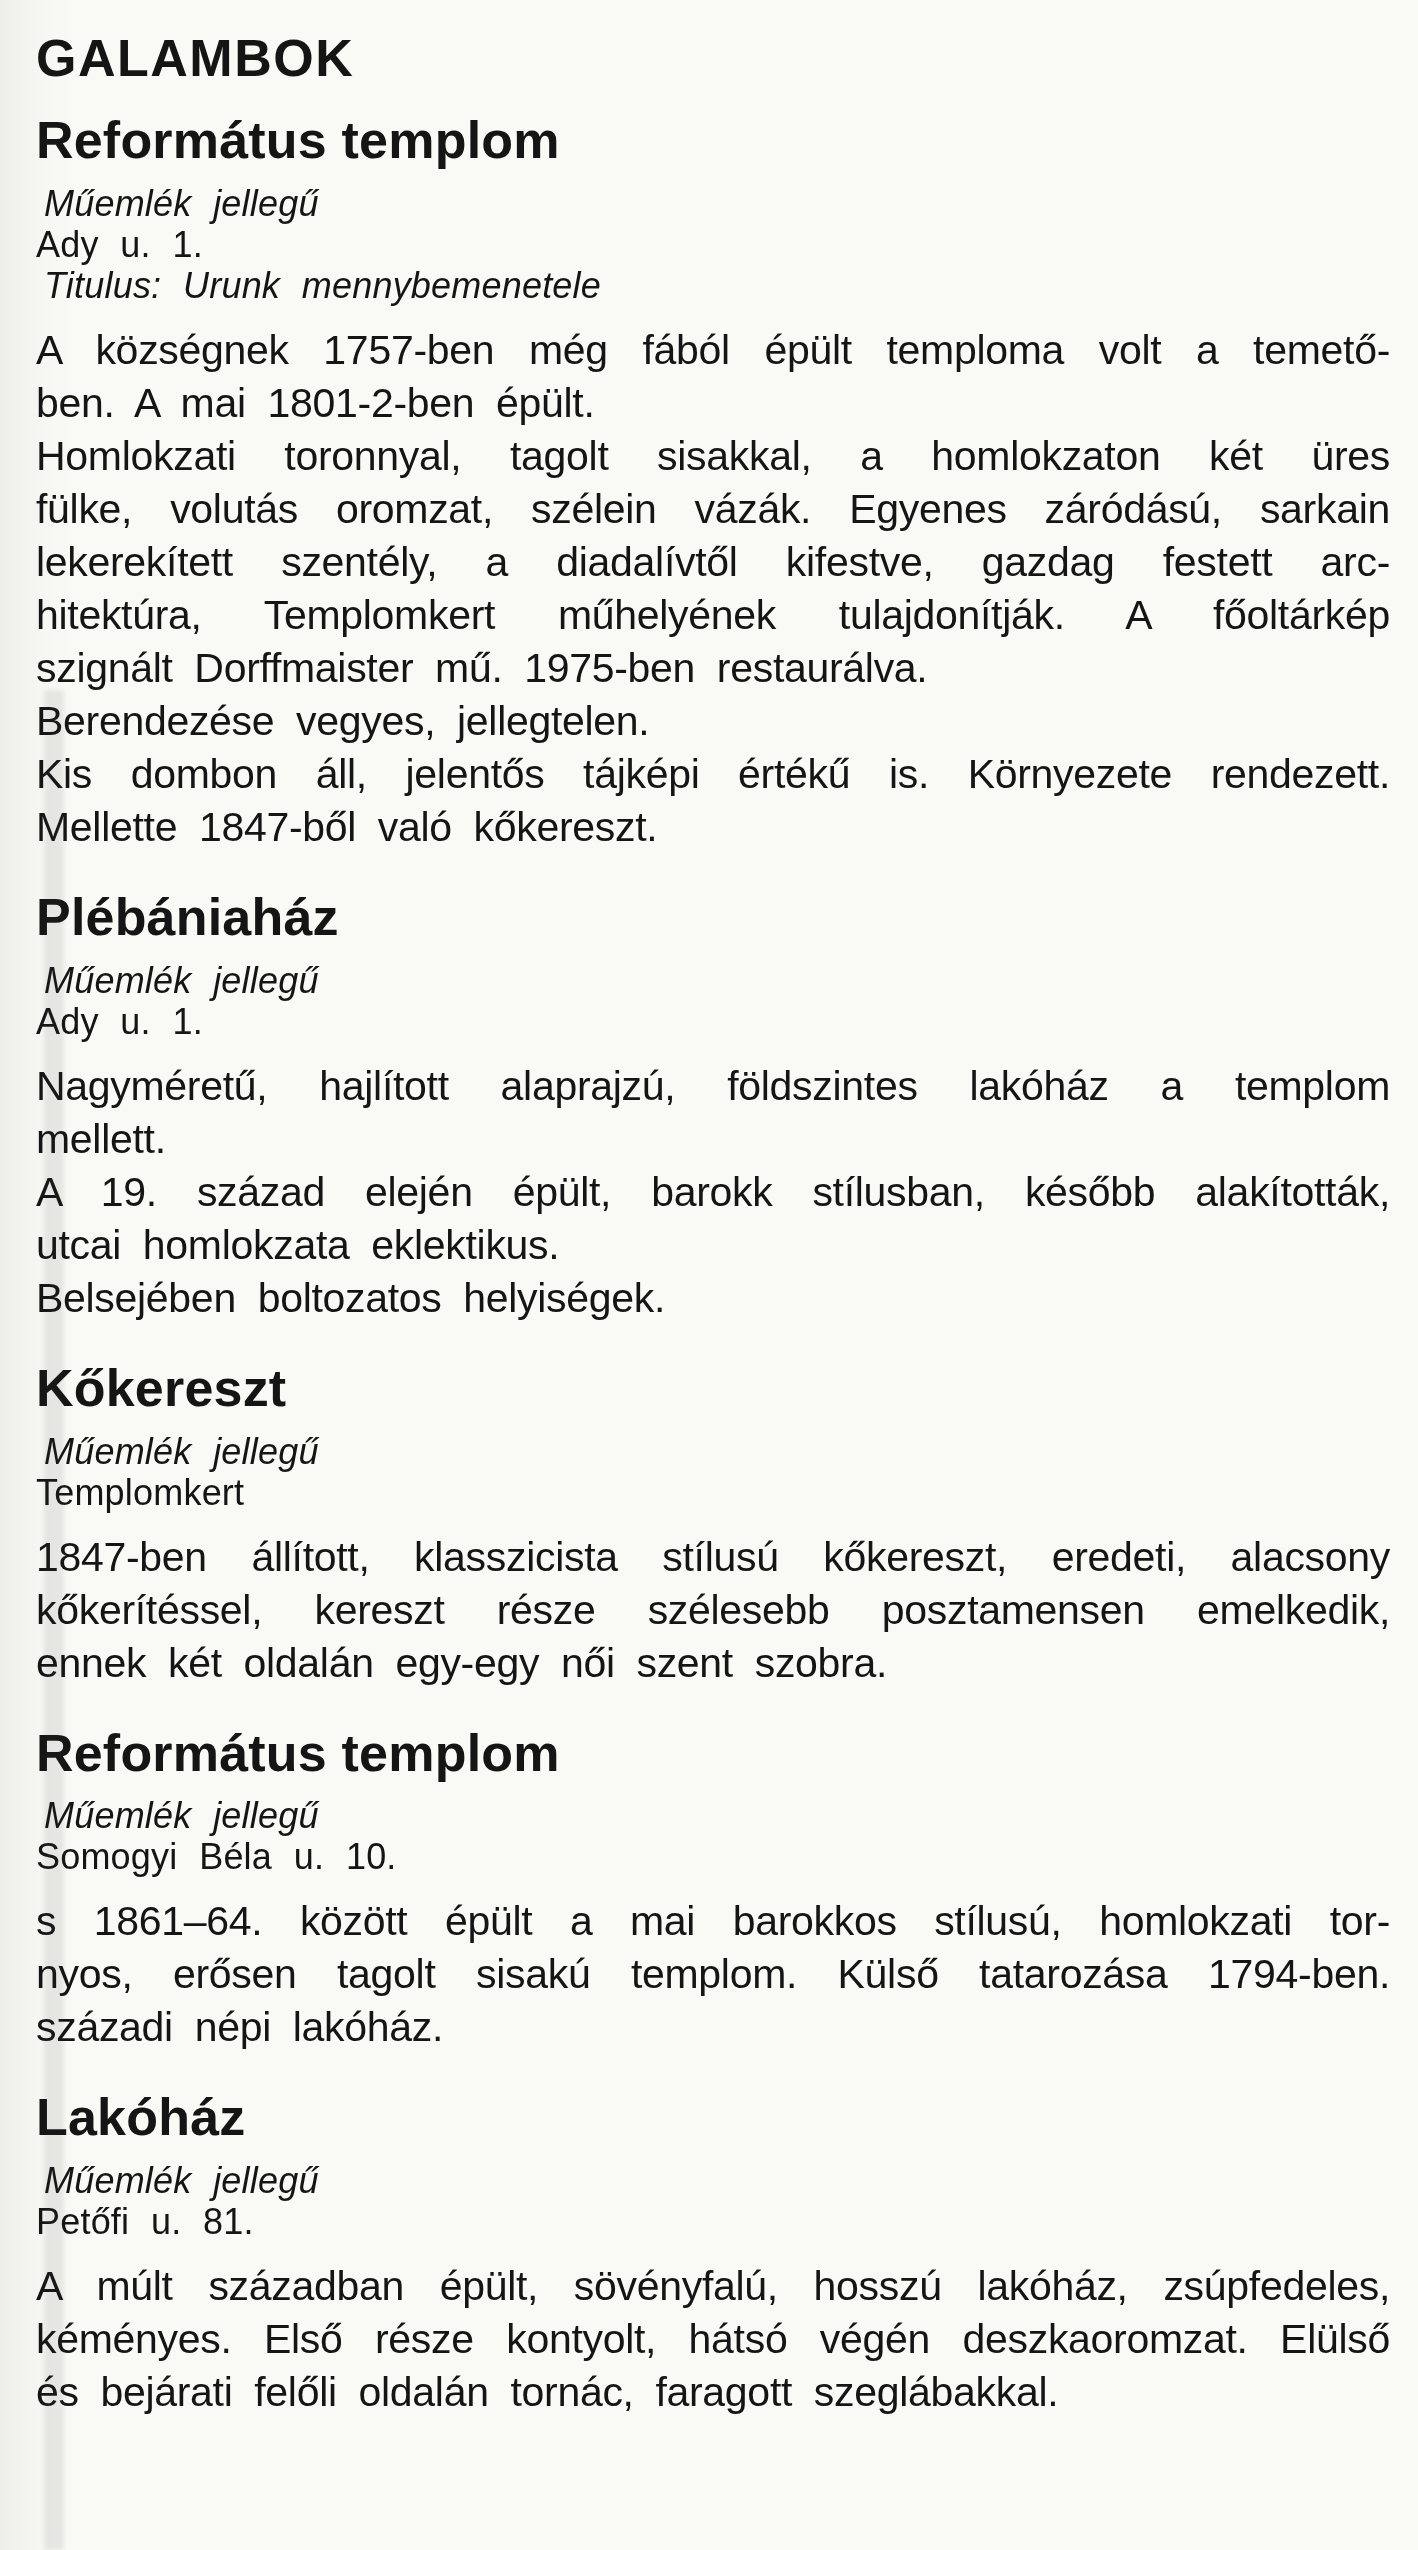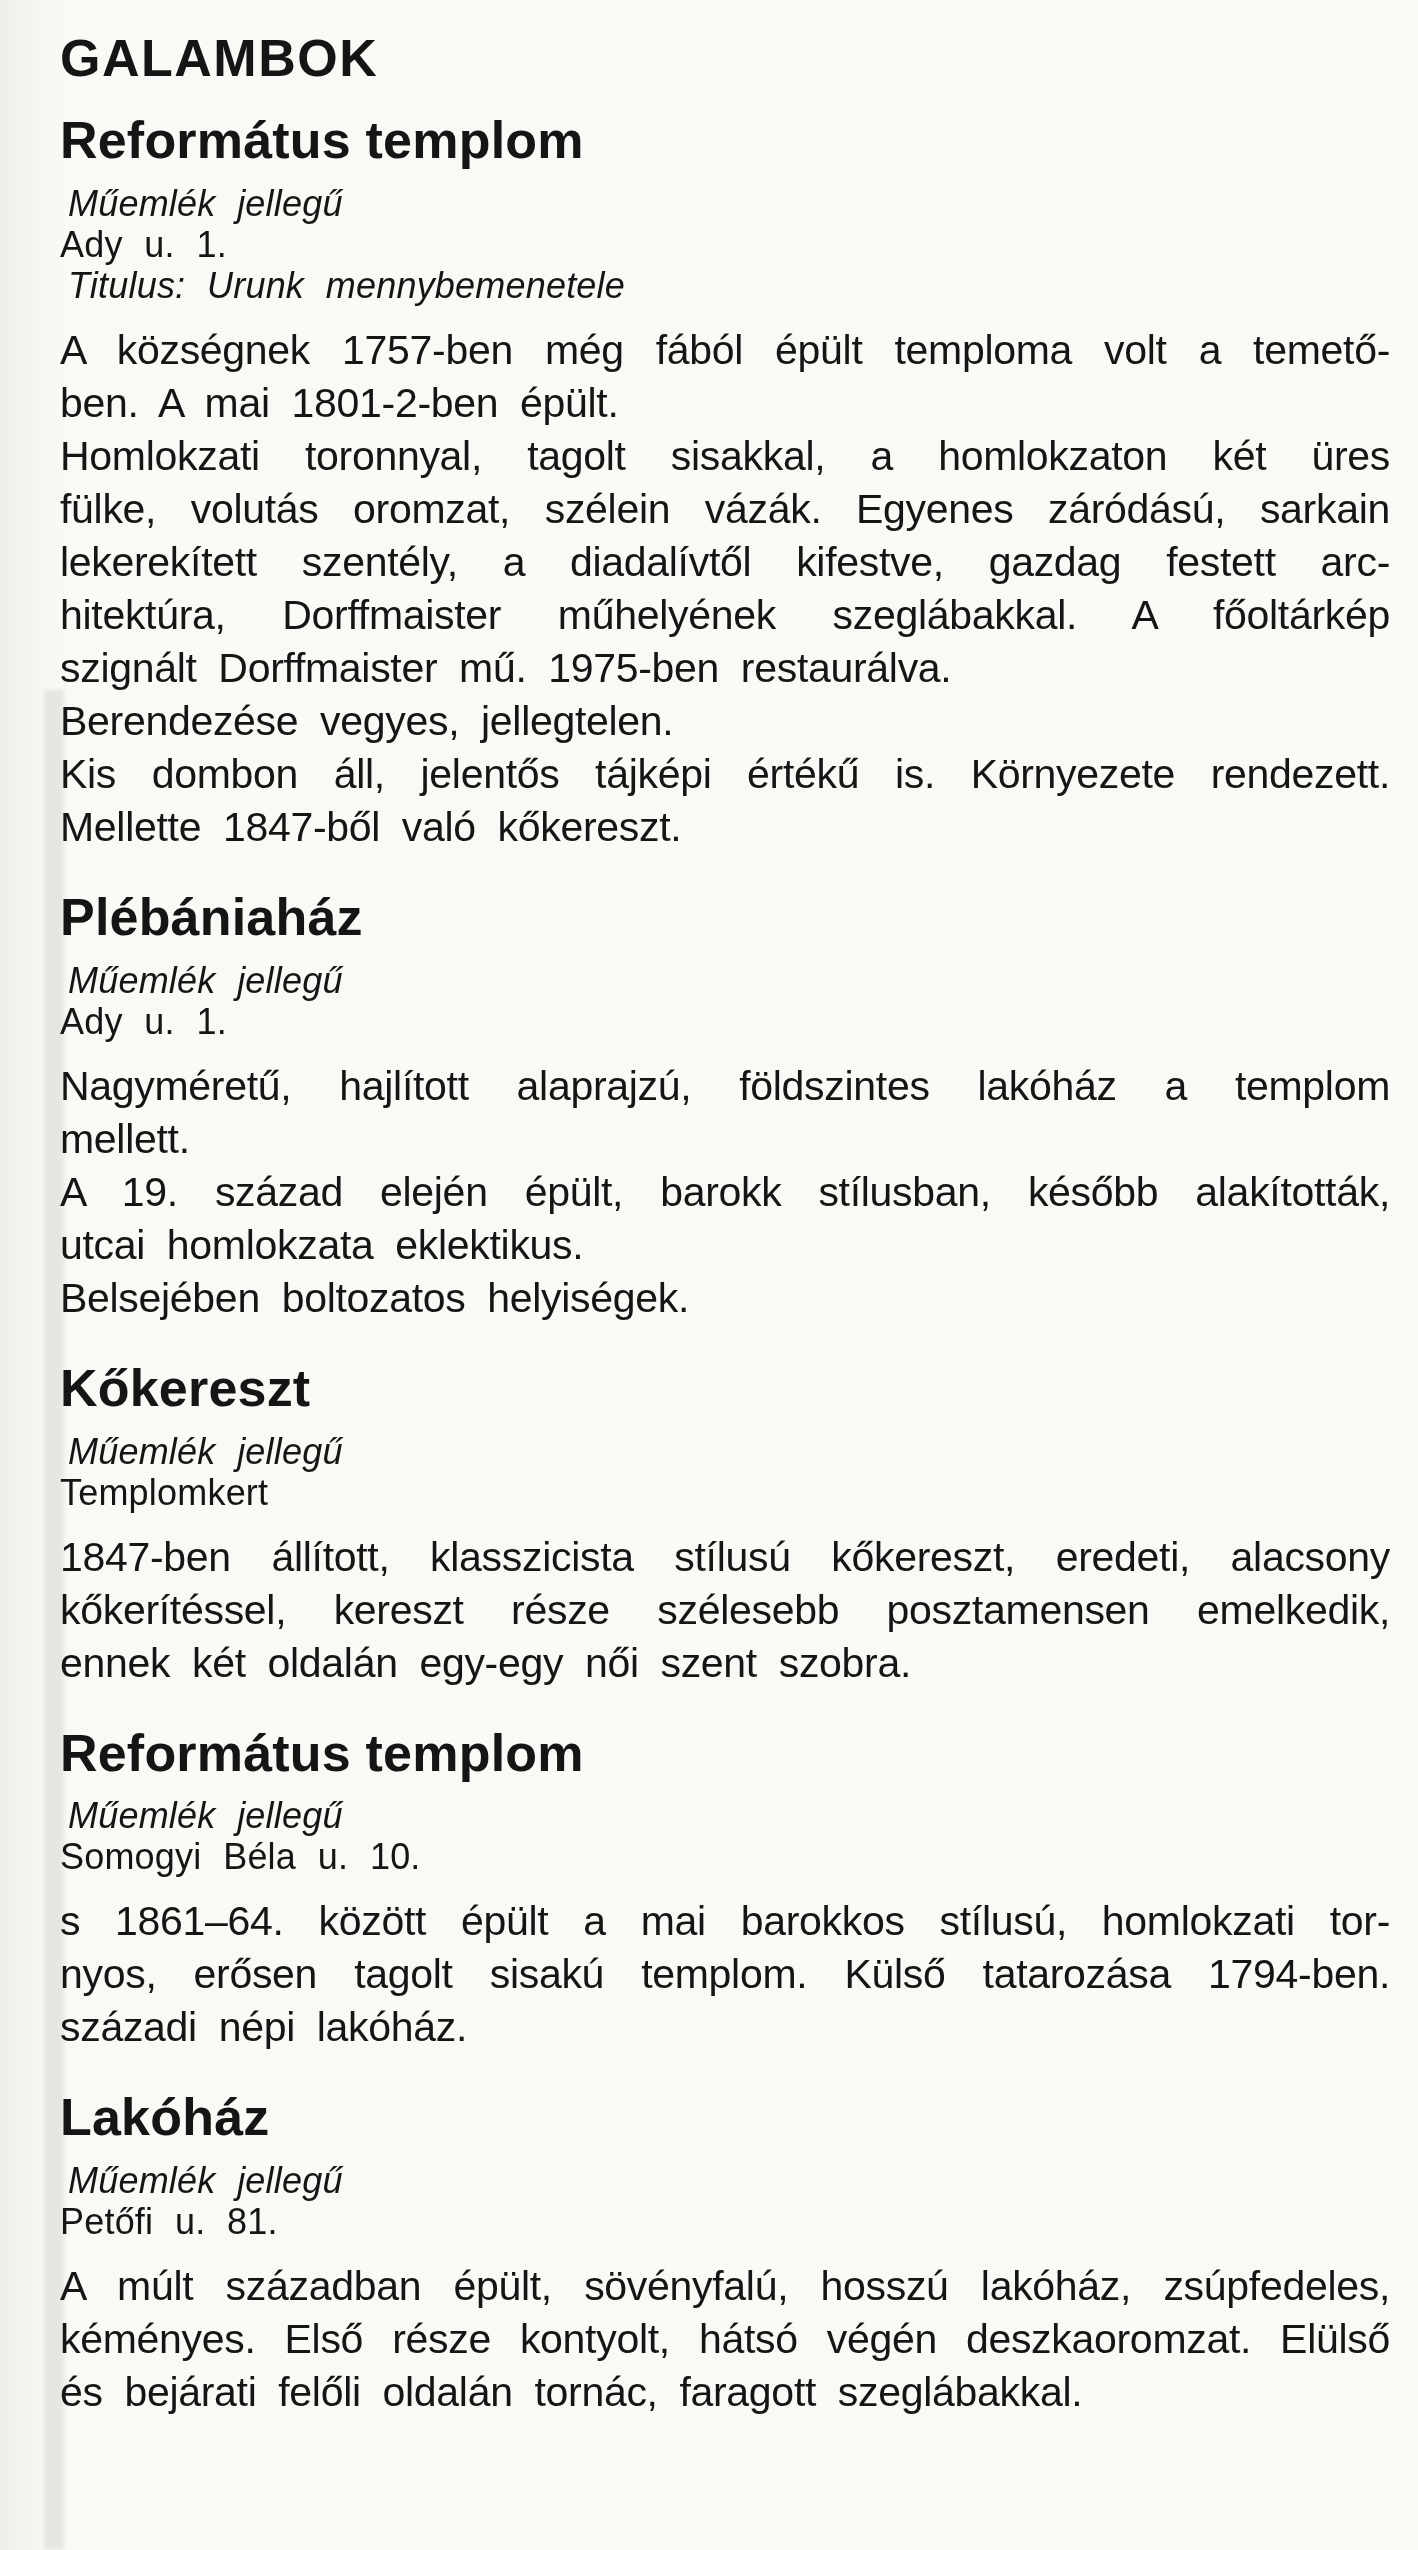--- a/index.html
+++ b/index.html
@@ -12,21 +12,21 @@
     overflow: hidden;
     background: #f8f8f5;
     color: #151515;
     font-family: "Liberation Sans", "DejaVu Sans", sans-serif;
   }
   .page {
     position: relative;
     width: 1418px;
     height: 2550px;
     box-sizing: border-box;
-    padding: 24px 28px 0 60px;
+    padding: 24px 28px 0 36px;
     background:
       linear-gradient(90deg, #eeeeea 0px, #f6f6f3 40px, #f9f9f6 70px, #f9f9f6 100%);
   }
   
   .scan-shadow {
     position: absolute;
     left: 44px;
     top: 690px;
     width: 20px;
     height: 1860px;
@@ -92,21 +92,21 @@
           <div class="meta-line italic">Műemlék jellegű</div>
           <div class="meta-line">Ady u. 1.</div>
           <div class="meta-line italic">Titulus: Urunk mennybemenetele</div>
         </div>
     <div class="body-block">
           <div class="body-line justify">A községnek 1757-ben még fából épült temploma volt a temető-</div>
           <div class="body-line">ben. A mai 1801-2-ben épült.</div>
           <div class="body-line justify">Homlokzati toronnyal, tagolt sisakkal, a homlokzaton két üres</div>
           <div class="body-line justify">fülke, volutás oromzat, szélein vázák. Egyenes záródású, sarkain</div>
           <div class="body-line justify">lekerekített szentély, a diadalívtől kifestve, gazdag festett arc-</div>
-          <div class="body-line justify">hitektúra, Dorffmaister műhelyének szeglábakkal. A főoltárkép</div>
+          <div class="body-line justify">hitektúra, Templomkert műhelyének tulajdonítják. A főoltárkép</div>
           <div class="body-line">szignált Dorffmaister mű. 1975-ben restaurálva.</div>
           <div class="body-line">Berendezése vegyes, jellegtelen.</div>
           <div class="body-line justify">Kis dombon áll, jelentős tájképi értékű is. Környezete rendezett.</div>
           <div class="body-line">Mellette 1847-ből való kőkereszt.</div>
         </div>
   </section>
 
   <section class="section">
     <h2 class="section-heading">Plébániaház</h2>
     <div class="meta">

